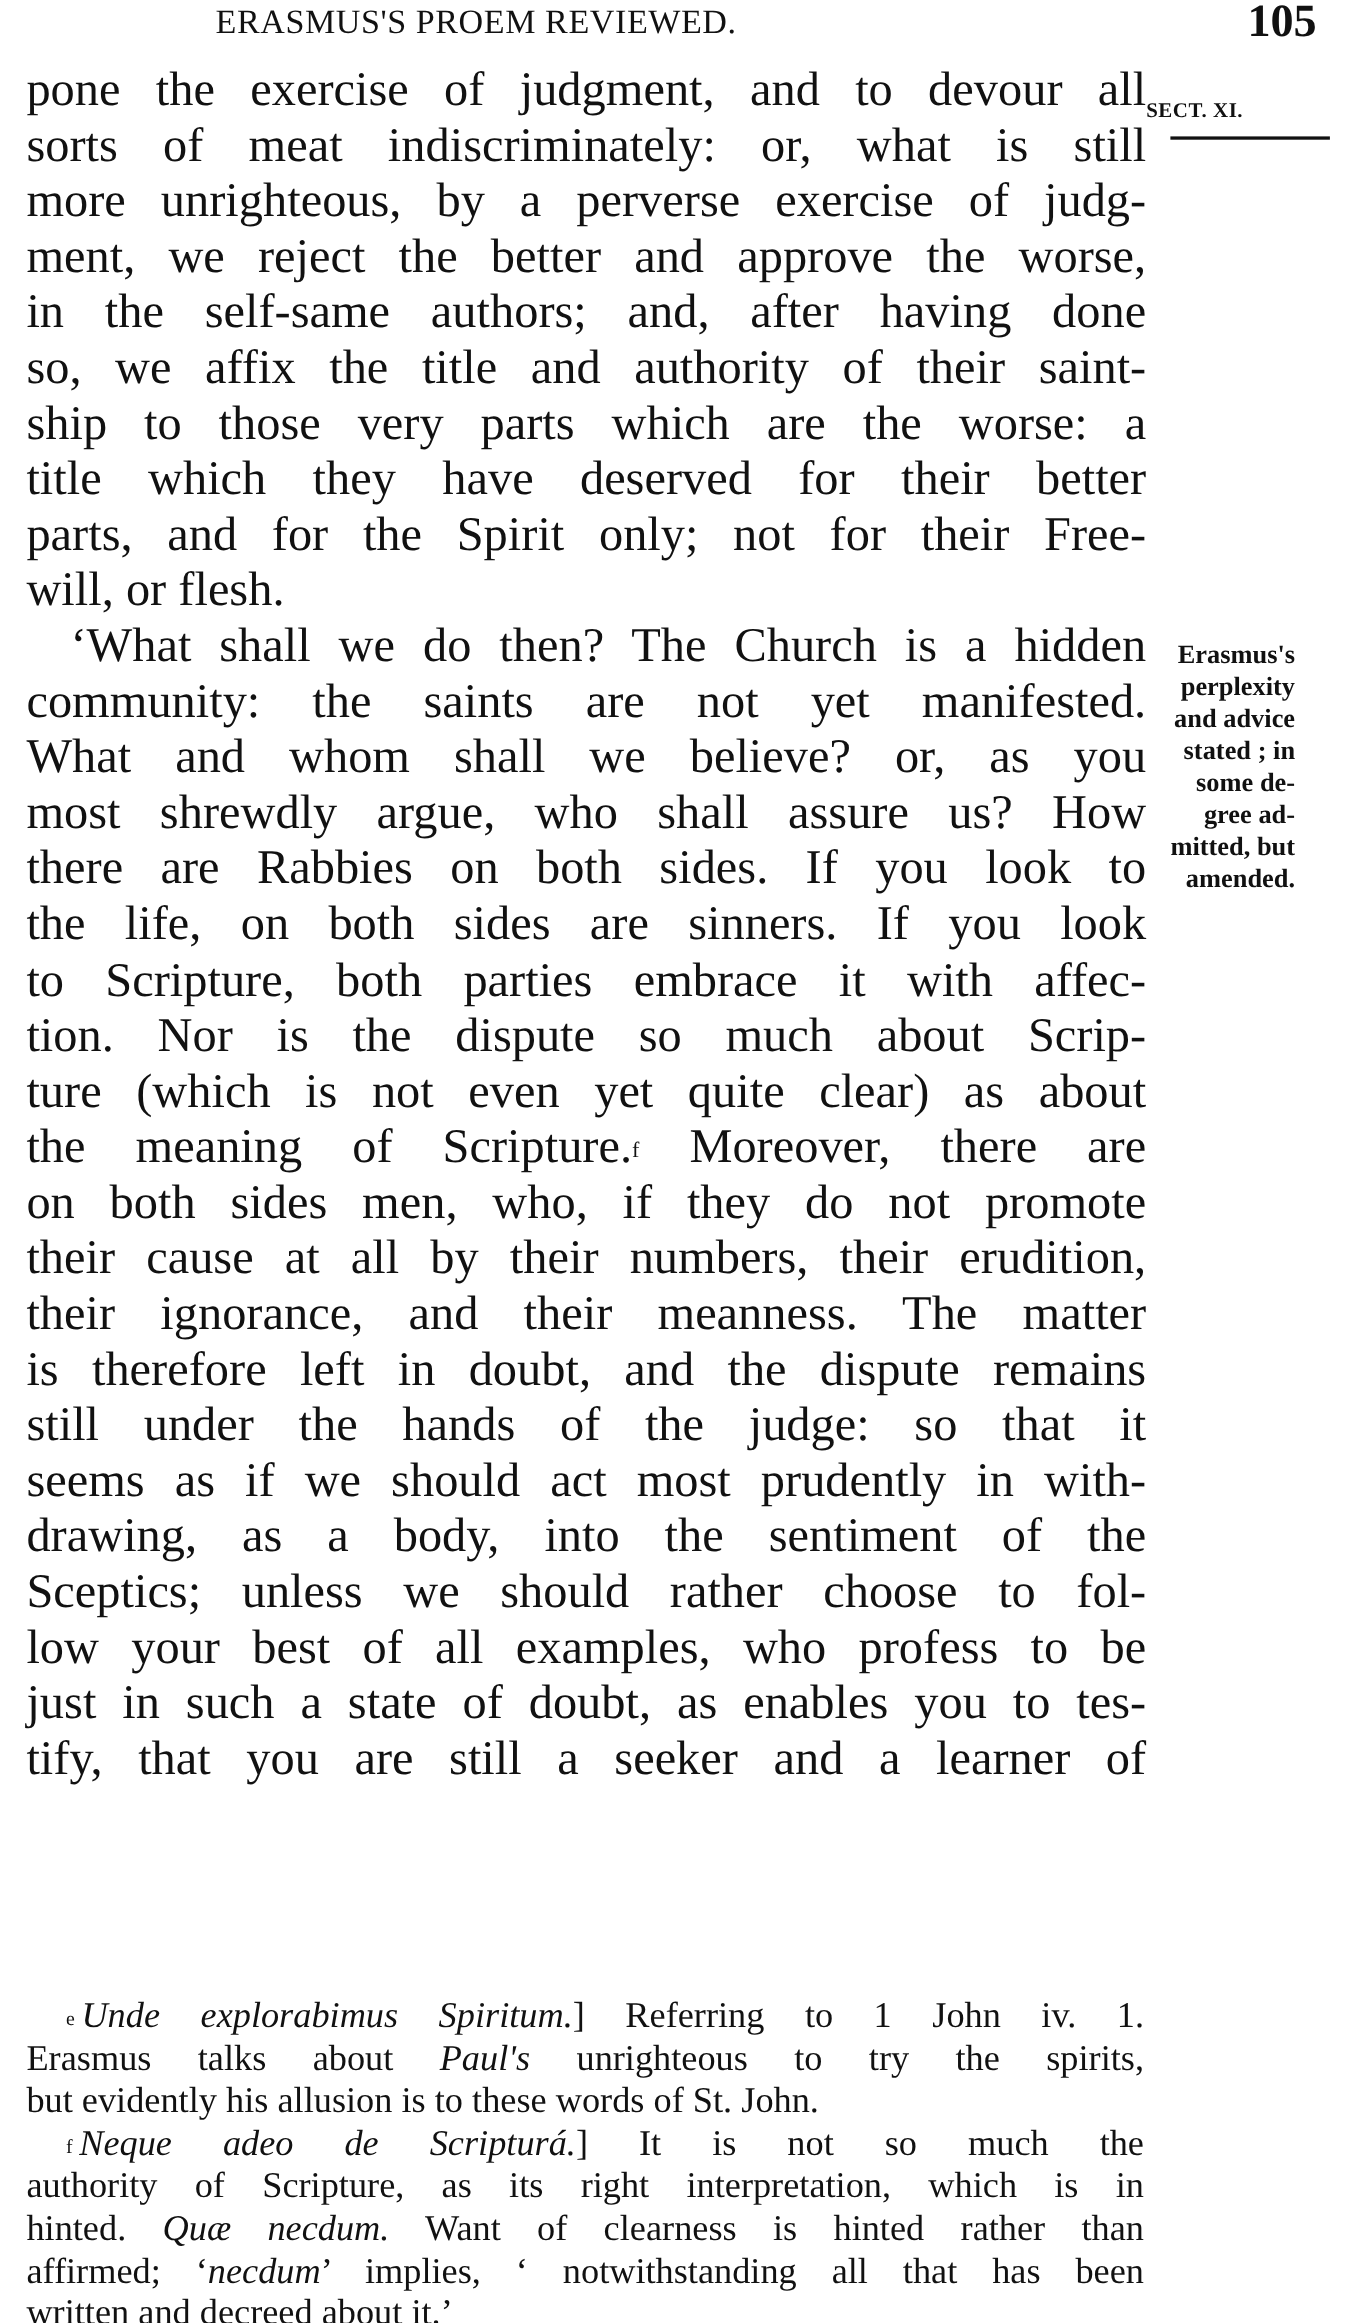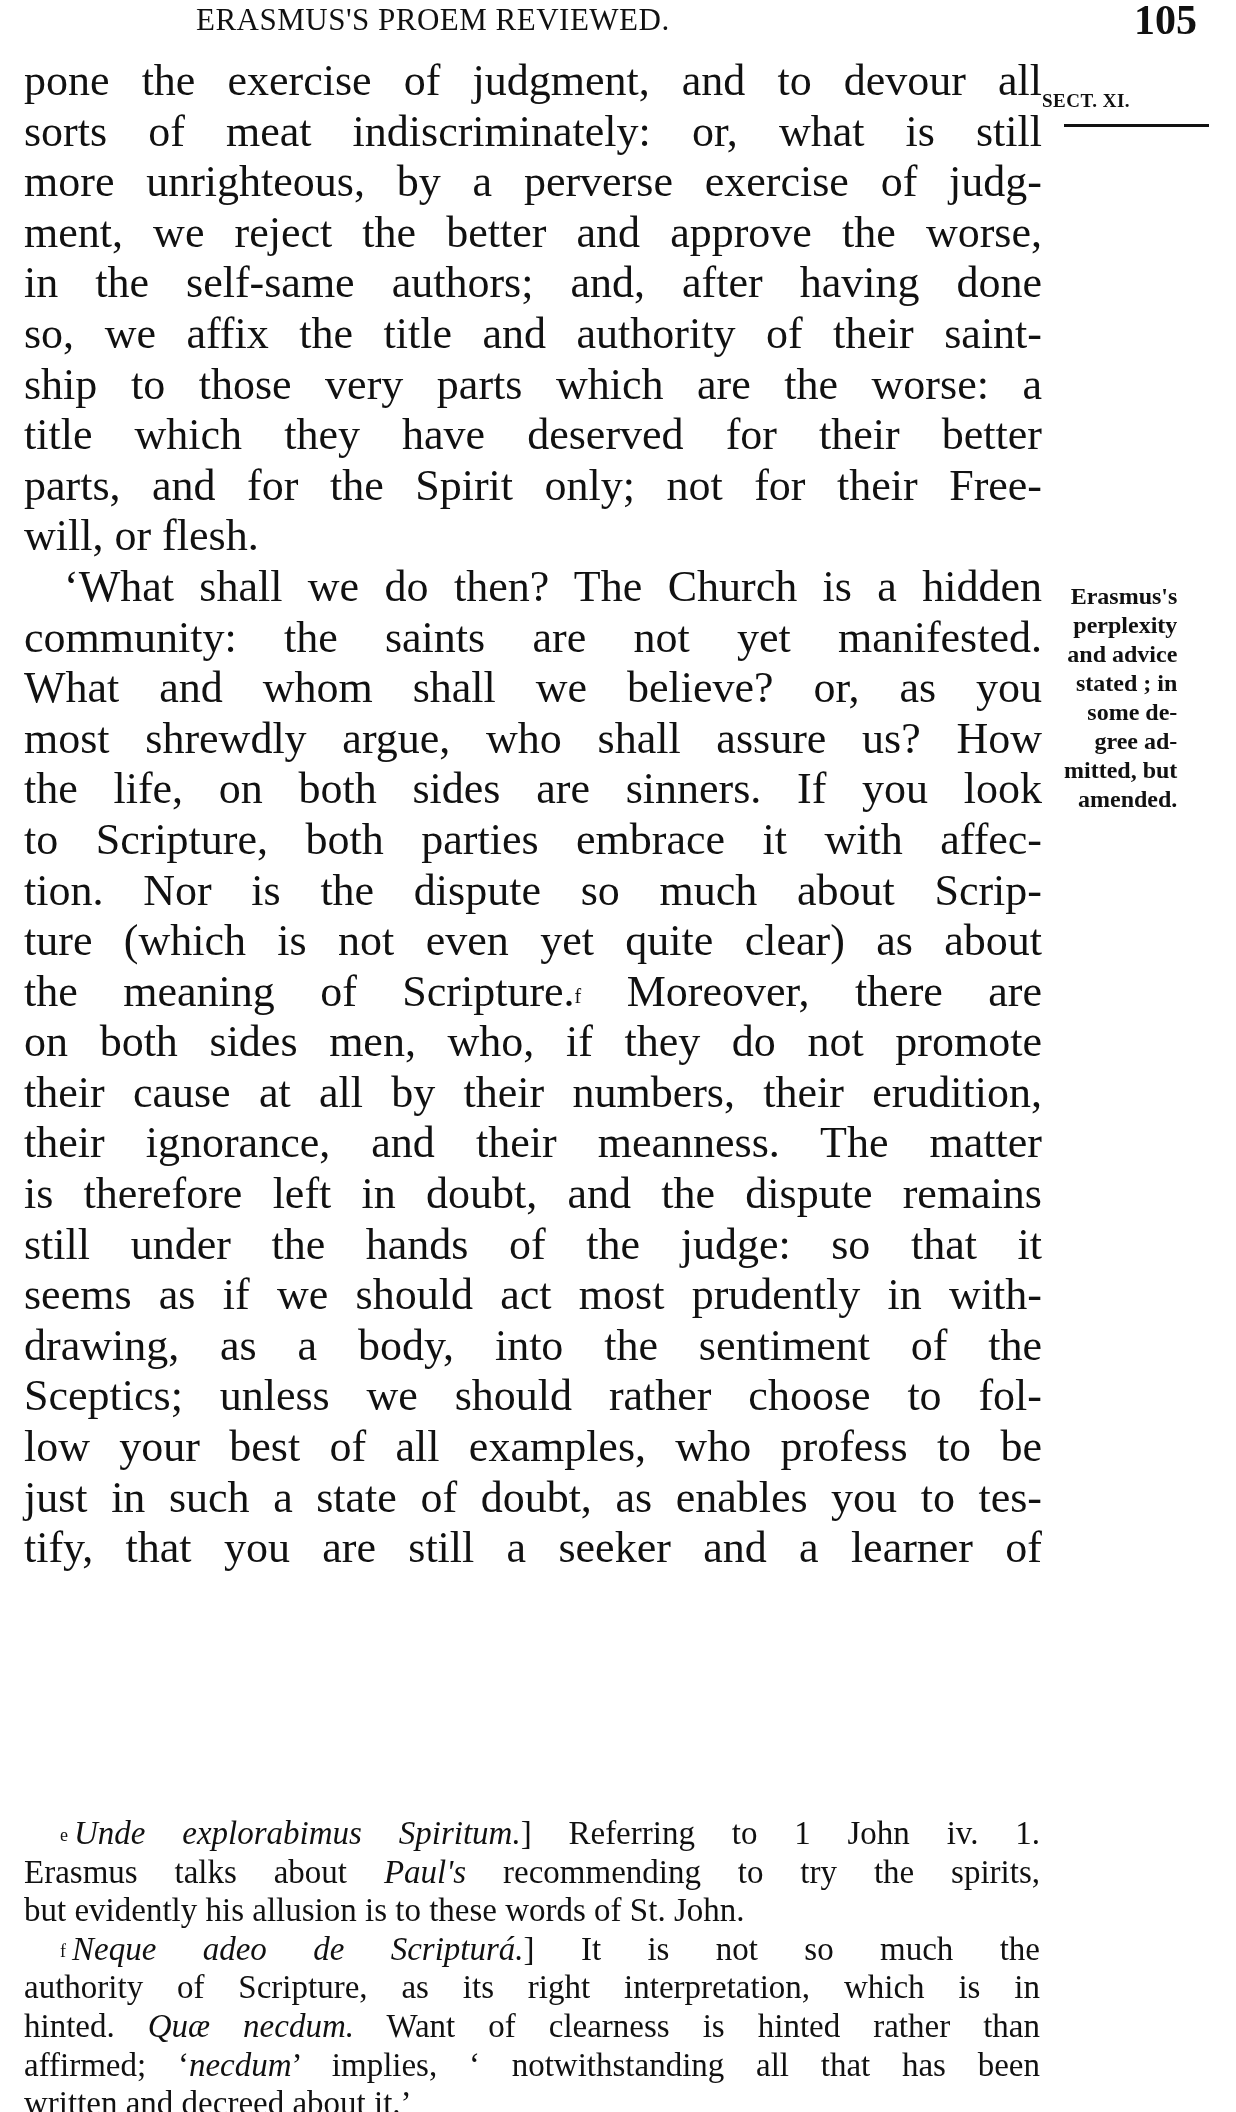--- a/index.html
+++ b/index.html
@@ -52,40 +52,41 @@
   <div class="line">in the self-same authors; and, after having done</div>
   <div class="line">so, we affix the title and authority of their saint-</div>
   <div class="line">ship to those very parts which are the worse: a</div>
   <div class="line">title which they have deserved for their better</div>
   <div class="line">parts, and for the Spirit only; not for their Free-</div>
   <div class="line last">will, or flesh.</div>
   <div class="line indent">‘What shall we do then? The Church is a hidden</div>
   <div class="line">community: the saints are not yet manifested.</div>
   <div class="line">What and whom shall we believe? or, as you</div>
   <div class="line">most shrewdly argue, who shall assure us? How</div>
+  <div class="line">there are Rabbies on both sides. If you look to</div>
   <div class="line">the life, on both sides are sinners. If you look</div>
   <div class="line">to Scripture, both parties embrace it with affec-</div>
   <div class="line">tion. Nor is the dispute so much about Scrip-</div>
   <div class="line">ture (which is not even yet quite clear) as about</div>
   <div class="line"><span>the meaning of Scripture.</span><sup>f</sup><span> Moreover, there are</span></div>
   <div class="line">on both sides men, who, if they do not promote</div>
   <div class="line">their cause at all by their numbers, their erudition,</div>
   <div class="line">their ignorance, and their meanness. The matter</div>
   <div class="line">is therefore left in doubt, and the dispute remains</div>
   <div class="line">still under the hands of the judge: so that it</div>
   <div class="line">seems as if we should act most prudently in with-</div>
   <div class="line">drawing, as a body, into the sentiment of the</div>
   <div class="line">Sceptics; unless we should rather choose to fol-</div>
   <div class="line">low your best of all examples, who profess to be</div>
   <div class="line">just in such a state of doubt, as enables you to tes-</div>
   <div class="line">tify, that you are still a seeker and a learner of</div>
 </div>
 
 <div class="footnotes">
   <div class="fn-line indent"><span class="fn-mark">e</span><i>Unde explorabimus Spiritum.</i><span>] Referring to 1 John iv. 1.</span></div>
-  <div class="fn-line"><span>Erasmus talks about </span><i>Paul's</i><span> recommending to try the spirits,</span></div>
+  <div class="fn-line"><span>Erasmus talks about </span><i>Paul's</i><span> unrighteous to try the spirits,</span></div>
   <div class="fn-line last">but evidently his allusion is to these words of St. John.</div>
   <div class="fn-line indent"><span class="fn-mark">f</span><i>Neque adeo de Scripturá.</i><span>] It is not so much the</span></div>
   <div class="fn-line">authority of Scripture, as its right interpretation, which is in</div>
   <div class="fn-line"><span>hinted. </span><i>Quæ necdum.</i><span> Want of clearness is hinted rather than</span></div>
   <div class="fn-line"><span>affirmed; ‘</span><i>necdum</i><span>’ implies, ‘ notwithstanding all that has been</span></div>
   <div class="fn-line last">written and decreed about it.’</div>
 </div>
 
 </body></html>

